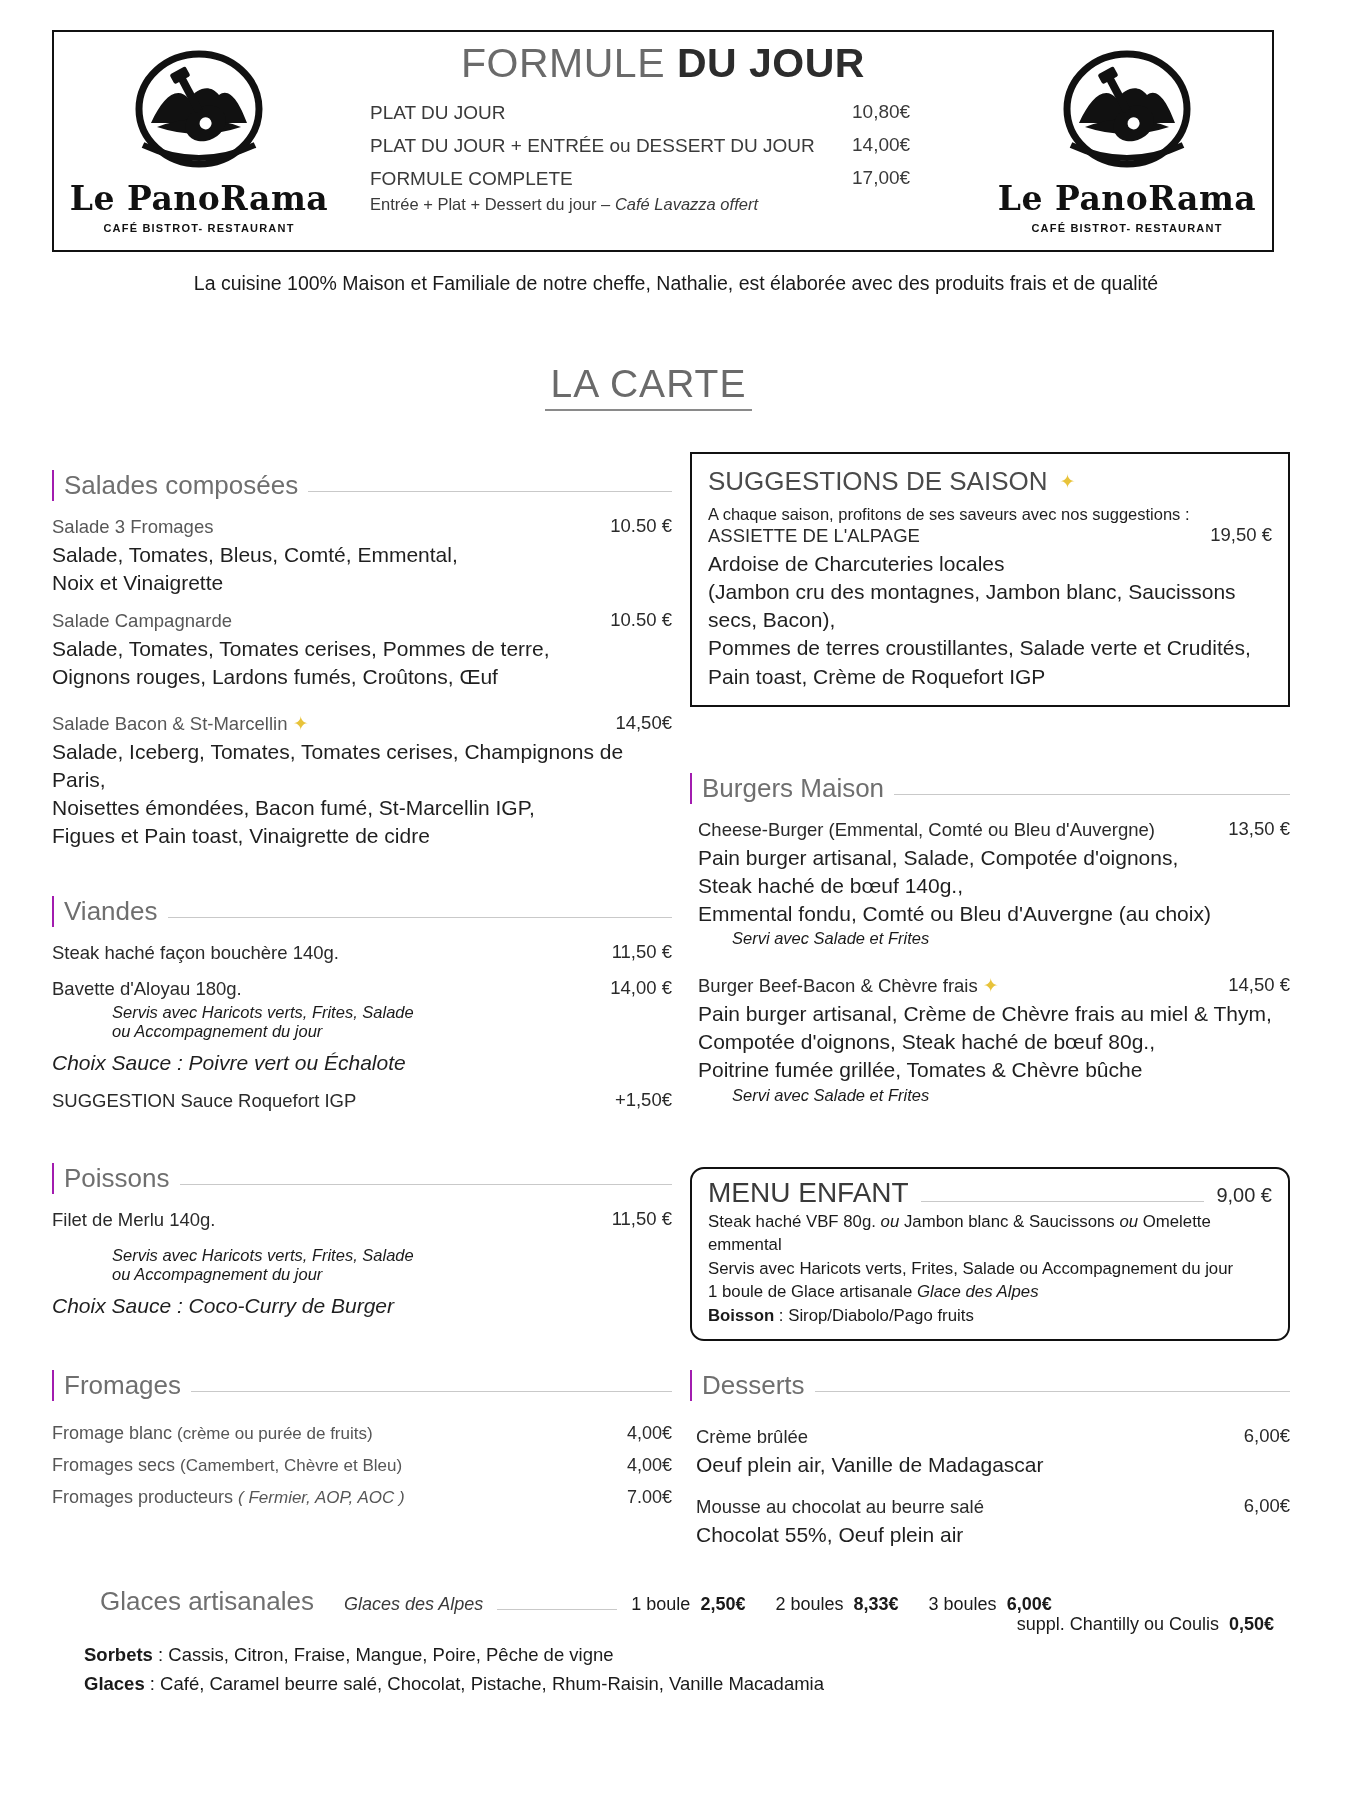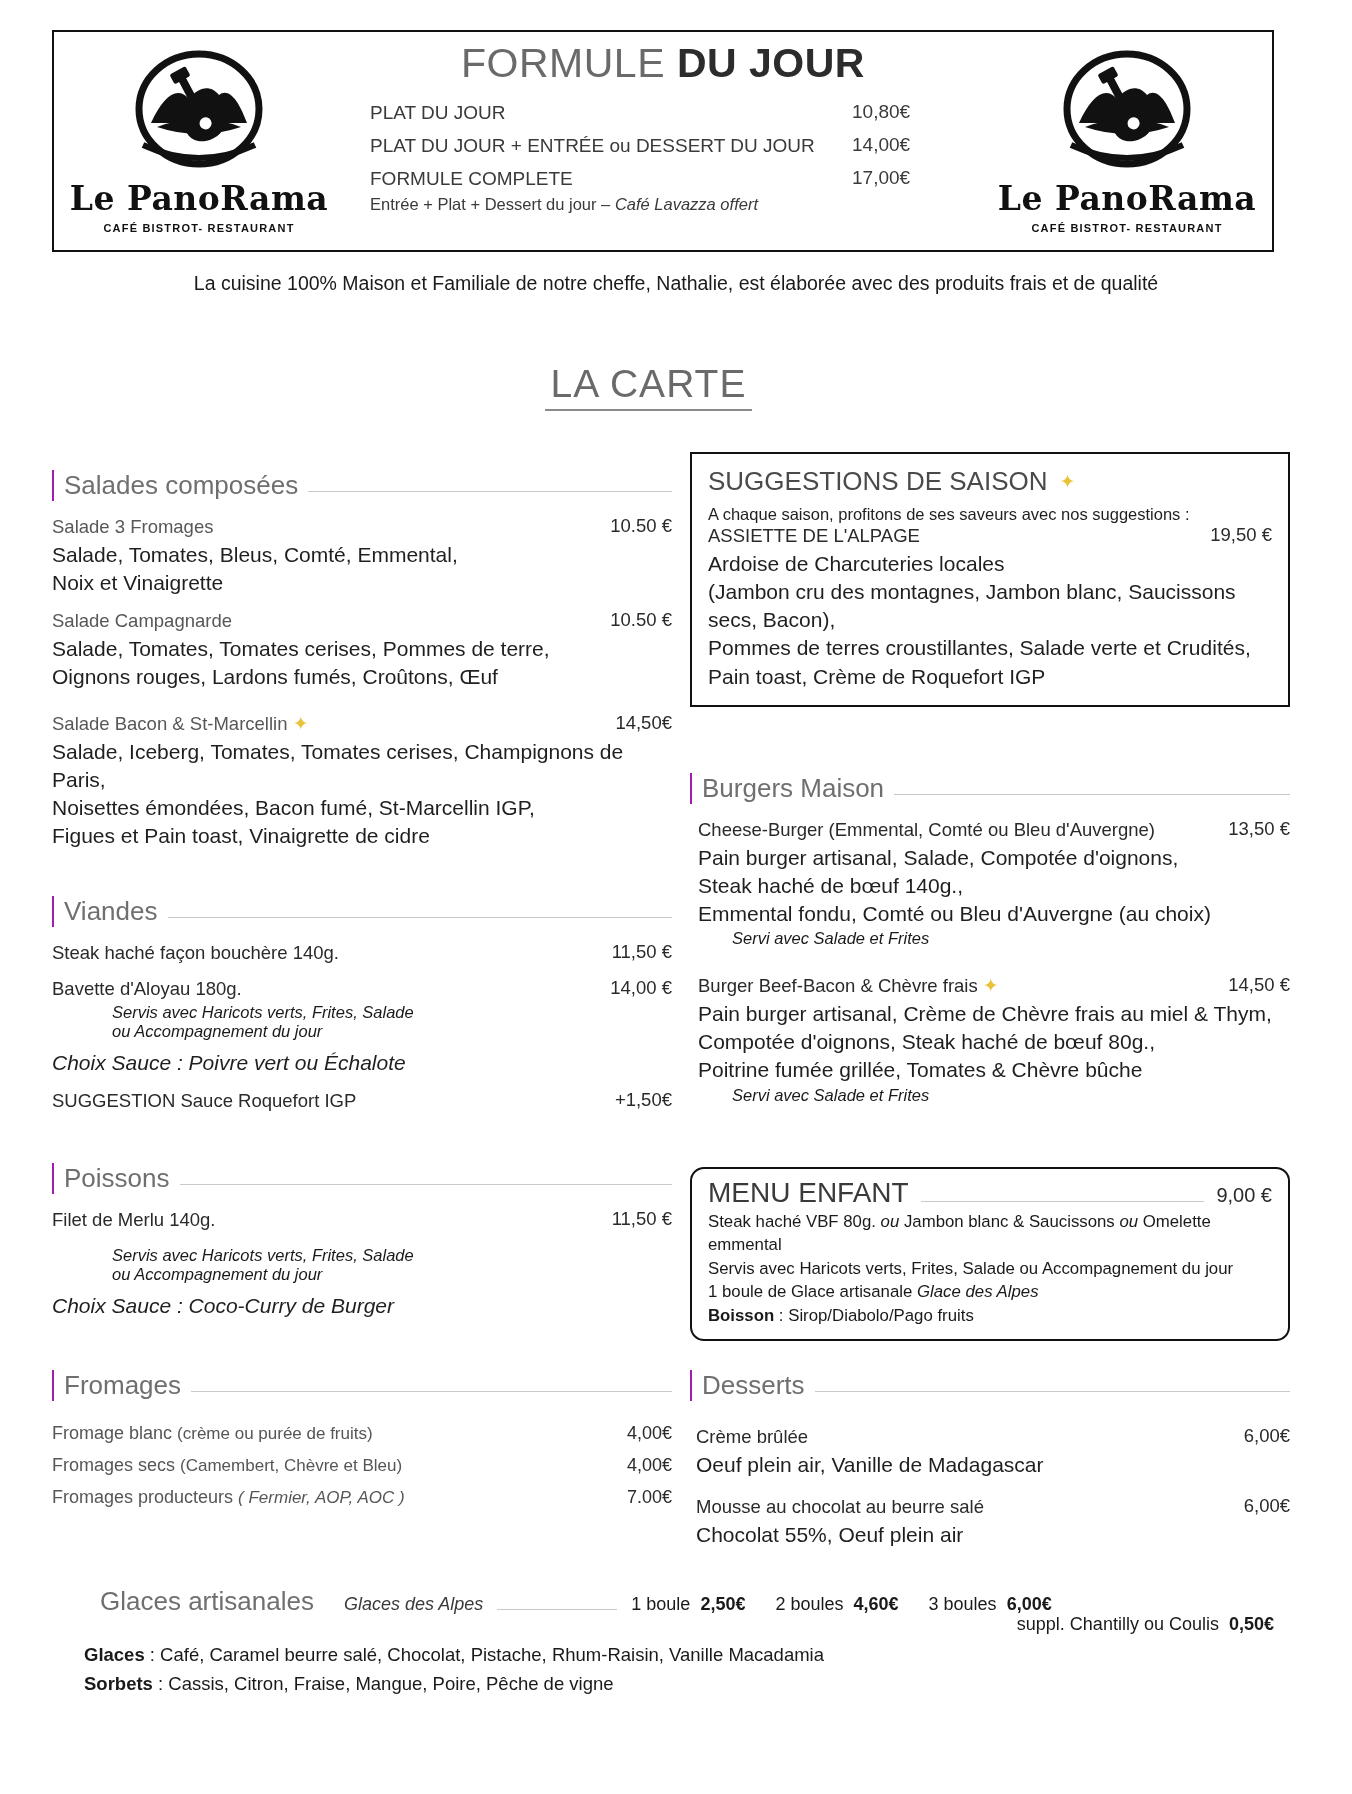--- a/index.html
+++ b/index.html
@@ -581,28 +581,28 @@
     </div>
   </div>
 
   <div class="glaces">
     <div class="glaces-head">
       <h2>Glaces artisanales</h2>
       <span class="gi">Glaces des Alpes</span>
       <span class="rule"></span>
       <div class="scoops">
         <span><span>1 boule</span>&nbsp; <b>2,50€</b></span>
-        <span><span>2 boules</span>&nbsp; <b>4,60€</b></span>
+        <span><span>2 boules</span>&nbsp; <b>8,33€</b></span>
         <span><span>3 boules</span>&nbsp; <b>6,00€</b></span>
       </div>
     </div>
 
     <div class="glaces-lines">
+      <div><b>Sorbets</b><span> : Cassis, Citron, Fraise, Mangue,  Poire,  Pêche de vigne</span></div>
       <div><b>Glaces</b><span> : Café, Caramel beurre salé, Chocolat,  Pistache, Rhum-Raisin, Vanille Macadamia</span></div>
-      <div><b>Sorbets</b><span> : Cassis, Citron, Fraise, Mangue,  Poire,  Pêche de vigne</span></div>
     </div>
 
     <div class="suppl">
       <span>suppl. Chantilly ou Coulis</span>&nbsp; <b>0,50€</b>
     </div>
   </div>
 
 </div>
 
 </body></html>

